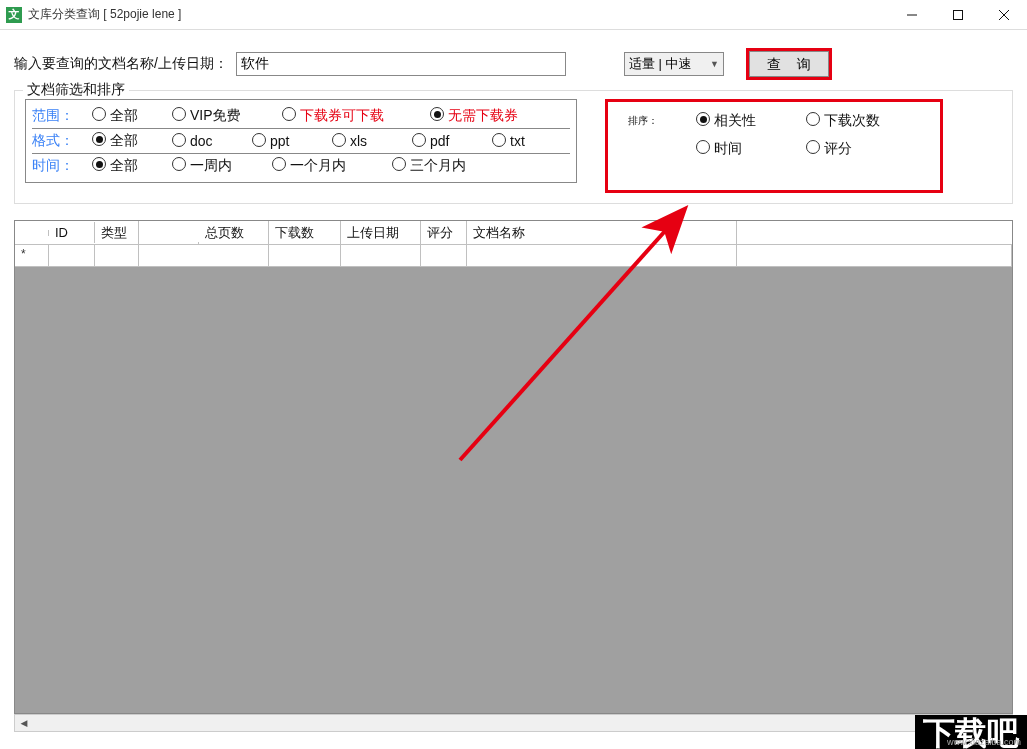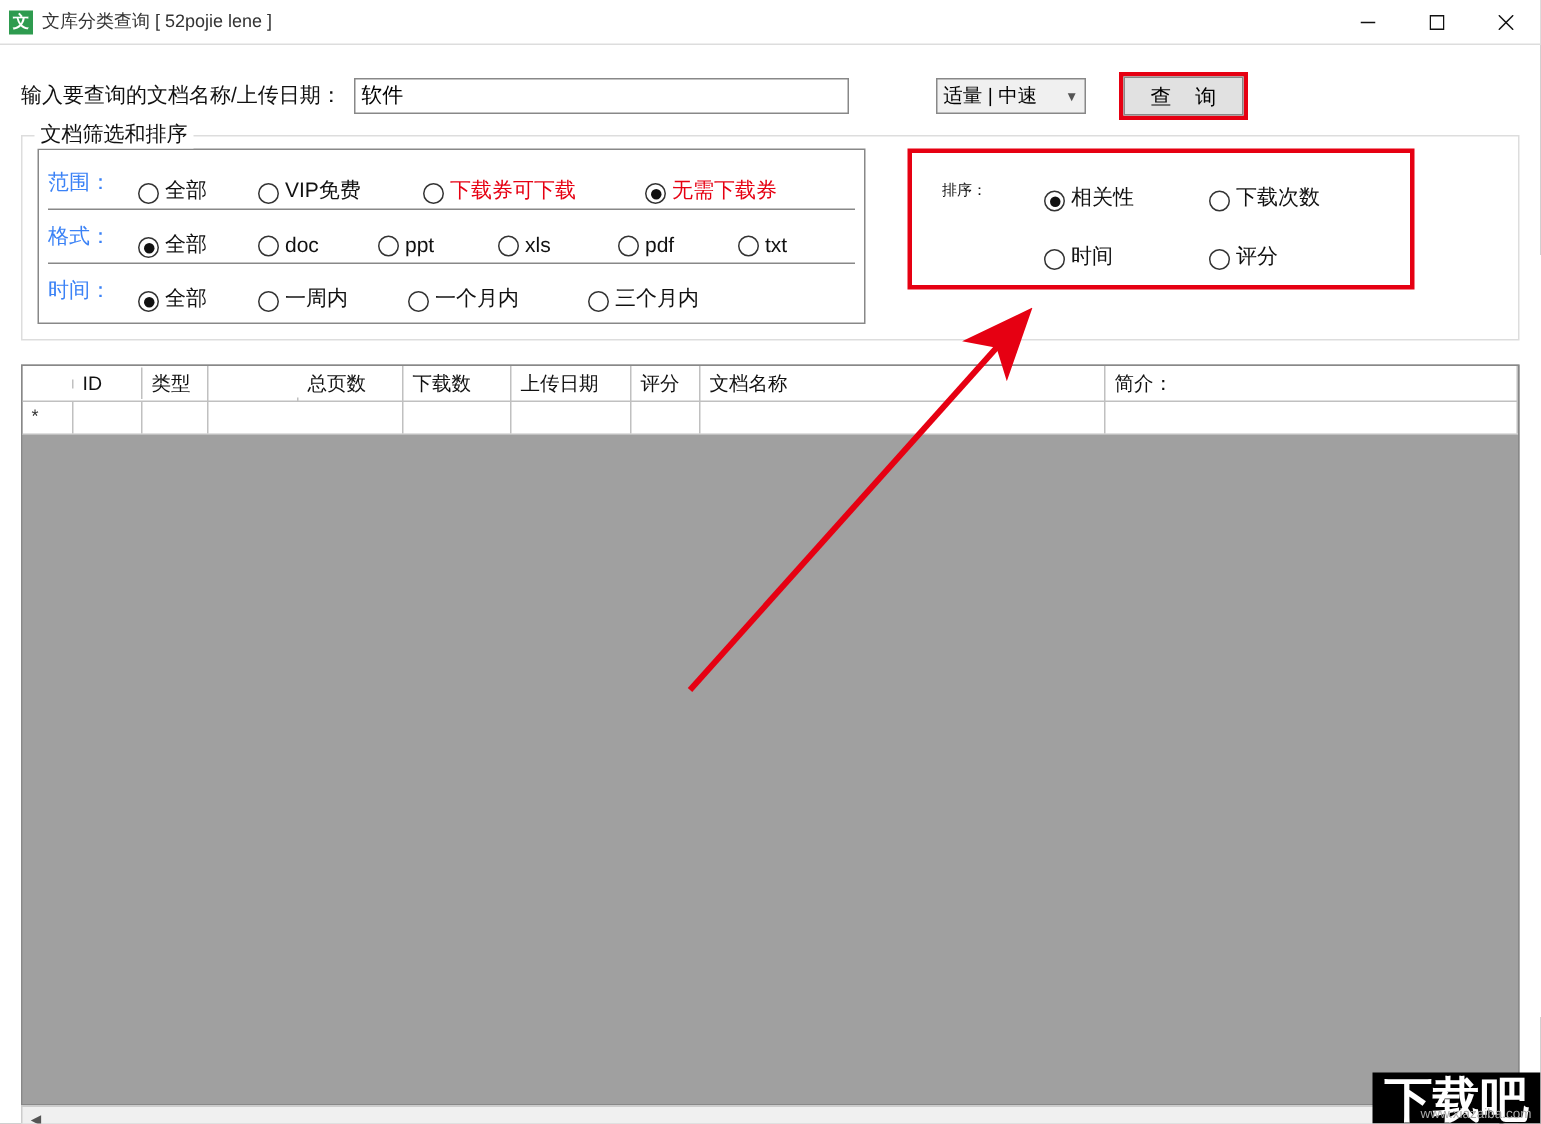--- a/index.html
+++ b/index.html
@@ -28,21 +28,21 @@
   .query-btn { width: 80px; height: 26px; border: 1px solid #888; background: #e1e1e1; font-size: 14px; text-align: center; line-height: 24px; letter-spacing: 6px; padding-left: 6px; }
   .query-wrap { border: 3px solid #e60012; padding: 0; }
 
   .fieldset { border: 1px solid #ddd; padding: 8px 10px 10px 10px; position: relative; display: flex; gap: 28px; align-items: flex-start; }
   .fieldset-title { position: absolute; top: -10px; left: 8px; background: #fff; padding: 0 4px; font-size: 14px; color: #111; }
 
   .filter-box { border: 1px solid #888; padding: 4px 6px; }
   .filter-row { display: flex; align-items: center; gap: 0; padding: 3px 0; border-bottom: 1px solid #888; }
   .filter-row:last-child { border-bottom: none; }
   .filter-label { width: 60px; text-align: left; padding-right: 8px; font-size: 14px; color: #3b82f6; }
-  .radio-item { display: flex; align-items: flex-end; font-size: 14px; color: #111; margin-top: 11px; }
+  .radio-item { display: flex; align-items: flex-start; font-size: 14px; color: #111; }
   .radio-item.red { color: #e60012; }
   .radio-dot { width: 14px; height: 14px; border: 1px solid #333; border-radius: 50%; margin-right: 4px; display: inline-flex; align-items: center; justify-content: center; flex-shrink: 0; }
   .radio-dot.selected::after { content: ""; width: 7px; height: 7px; background: #111; border-radius: 50%; display: block; }
 
   .sort-box { border: 3px solid #e60012; padding: 10px 20px 10px 20px; display: flex; flex-direction: column; gap: 10px; height: 94px; }
   .sort-row { display: flex; align-items: center; gap: 20px; }
   .sort-label { font-size: 10px; color: #111; width: 48px; }
 
   .grid-container { border: 1px solid #888; margin: 10px 14px 0 14px; height: 494px; overflow: hidden; display: flex; flex-direction: column; background: #a0a0a0; }
   .grid-header { display: flex; background: #fff; border-bottom: 1px solid #c0c0c0; flex-shrink: 0; height: 24px; align-items: center; }
@@ -215,21 +215,20 @@
   <div class="grid-header">
     <div class="cell row-marker"></div>
     <div class="cell c-id">ID</div>
     <div class="cell c-type">类型</div>
     <div class="cell c-ticket">下载券</div>
     <div class="cell c-pages">总页数</div>
     <div class="cell c-dl">下载数</div>
     <div class="cell c-date">上传日期</div>
     <div class="cell c-score">评分</div>
     <div class="cell c-name">文档名称</div>
-    <div class="cell c-desc">简介：</div>
   </div>
   <div class="grid-row">
     <div class="cell row-marker">*</div>
     <div class="cell c-id"></div>
     <div class="cell c-type"></div>
     <div class="cell c-ticket"></div>
     <div class="cell c-pages"></div>
     <div class="cell c-dl"></div>
     <div class="cell c-date"></div>
     <div class="cell c-score"></div>

